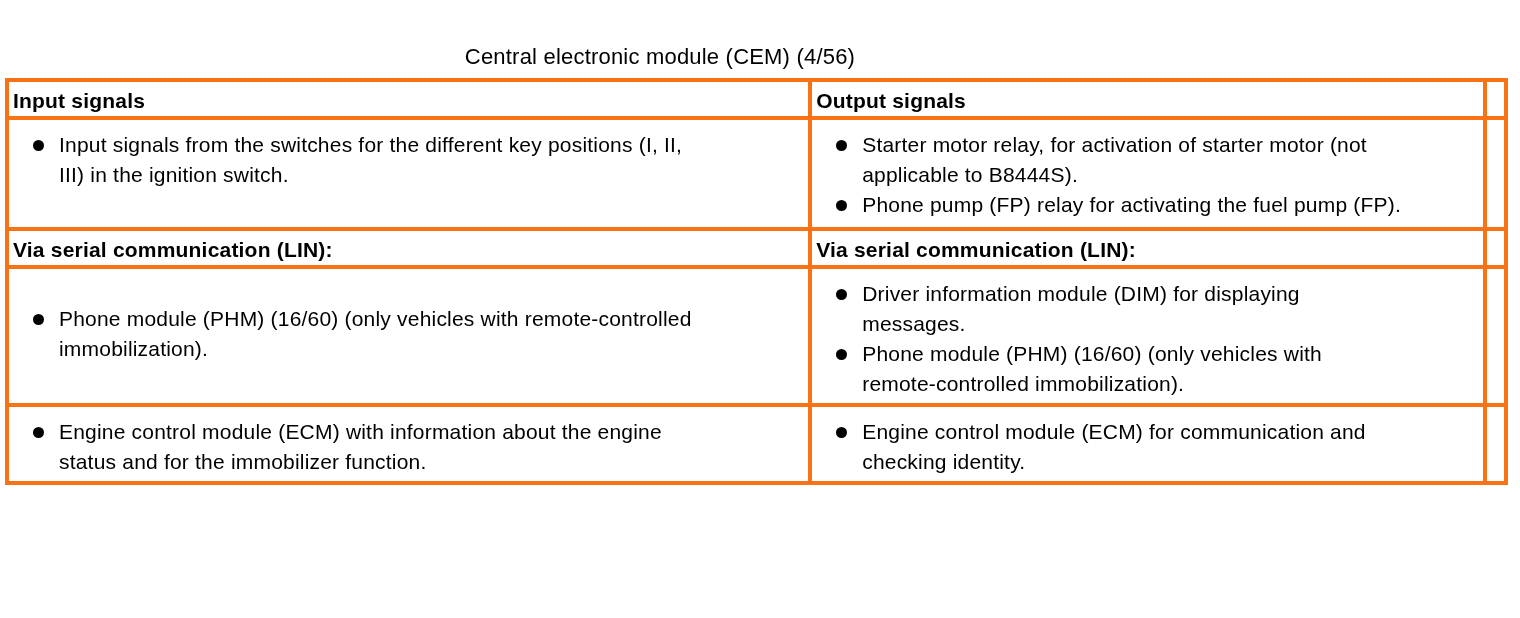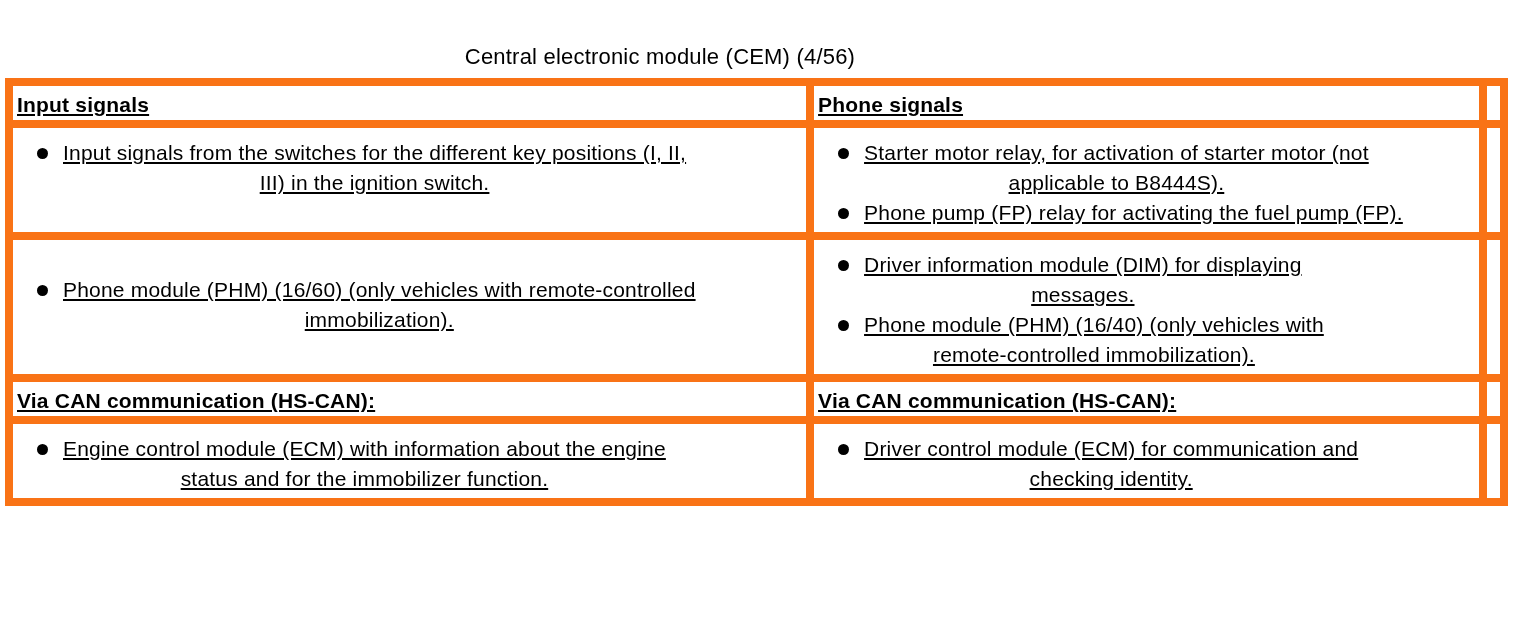--- a/index.html
+++ b/index.html
@@ -31,25 +31,24 @@
     border-collapse: collapse;
     table-layout: fixed;
     margin-left: 5px;
     width: 1503px;
     border: 4px solid #000000;
   }
   col.c-left   { width: 800px; }
   col.c-right  { width: 672px; }
   col.c-narrow { width: 21px; }
   td {
-    border: 8px solid #f97316;
+    border: 4px solid #f97316;
     vertical-align: top;
     padding: 0;
     overflow: hidden;
-    text-decoration: underline;
   }
   td.hd {
     font-weight: bold;
     font-size: 21px;
     line-height: 26px;
     padding: 6px 4px 2px 4px;
     letter-spacing: 0.2px;
   }
   td.items {
     padding: 10px 4px 4px 0;
@@ -64,21 +63,20 @@
   tr.r4 { height: 38px; }
   tr.r5 { height: 44px; }
   tr.r6 { height: 41px; }
   tr.r7 { height: 137px; }
   tr.r8 { height: 40px; }
   tr.r9 { height: 74px; }
   ul.blist {
     margin: 0;
     padding: 0;
     list-style: none;
-    text-align: center;
   }
   ul.blist li {
     display: flex;
     align-items: flex-start;
   }
   .dot {
     flex: none;
     width: 11px;
     height: 11px;
     border-radius: 50%;
@@ -102,21 +100,21 @@
   <table class="sig-table">
     <colgroup>
       <col class="c-left">
       <col class="c-right">
       <col class="c-narrow">
     </colgroup>
 
     <tbody>
         <tr class="r1">
       <td class="hd">Input signals</td>
-      <td class="hd">Phone signals</td>
+      <td class="hd">Output signals</td>
       <td></td>
     </tr>
 
     <tr class="r3">
       <td class="items">
         <ul class="blist">
           <li>
             <span class="dot"></span>
             <span class="itext">Input signals from the switches for the different key positions (I, II,
 III) in the ignition switch.</span>
@@ -132,68 +130,68 @@
           </li>
           <li>
             <span class="dot"></span>
             <span class="itext">Phone pump (FP) relay for activating the fuel pump (FP).</span>
           </li>
         </ul>
       </td>
       <td></td>
     </tr>
 
+    <tr class="r4">
+      <td class="hd">Via serial communication (LIN):</td>
+      <td class="hd">Via serial communication (LIN):</td>
+      <td></td>
+    </tr>
 
     <tr class="r7">
       <td class="items v-mid">
         <ul class="blist">
           <li>
             <span class="dot"></span>
             <span class="itext">Phone module (PHM) (16/60) (only vehicles with remote-controlled
 immobilization).</span>
           </li>
         </ul>
       </td>
       <td class="items">
         <ul class="blist">
           <li>
             <span class="dot"></span>
             <span class="itext">Driver information module (DIM) for displaying
 messages.</span>
           </li>
           <li>
             <span class="dot"></span>
-            <span class="itext">Phone module (PHM) (16/40) (only vehicles with
+            <span class="itext">Phone module (PHM) (16/60) (only vehicles with
 remote-controlled immobilization).</span>
           </li>
         </ul>
       </td>
       <td></td>
     </tr>
 
-    <tr class="r8">
-      <td class="hd">Via CAN communication (HS-CAN):</td>
-      <td class="hd">Via CAN communication (HS-CAN):</td>
-      <td></td>
-    </tr>
     <tr class="r9">
       <td class="items">
         <ul class="blist">
           <li>
             <span class="dot"></span>
             <span class="itext">Engine control module (ECM) with information about the engine
 status and for the immobilizer function.</span>
           </li>
         </ul>
       </td>
       <td class="items">
         <ul class="blist">
           <li>
             <span class="dot"></span>
-            <span class="itext">Driver control module (ECM) for communication and
+            <span class="itext">Engine control module (ECM) for communication and
 checking identity.</span>
           </li>
         </ul>
       </td>
       <td></td>
     </tr>
 
   </tbody>
     </table>
 </div>

